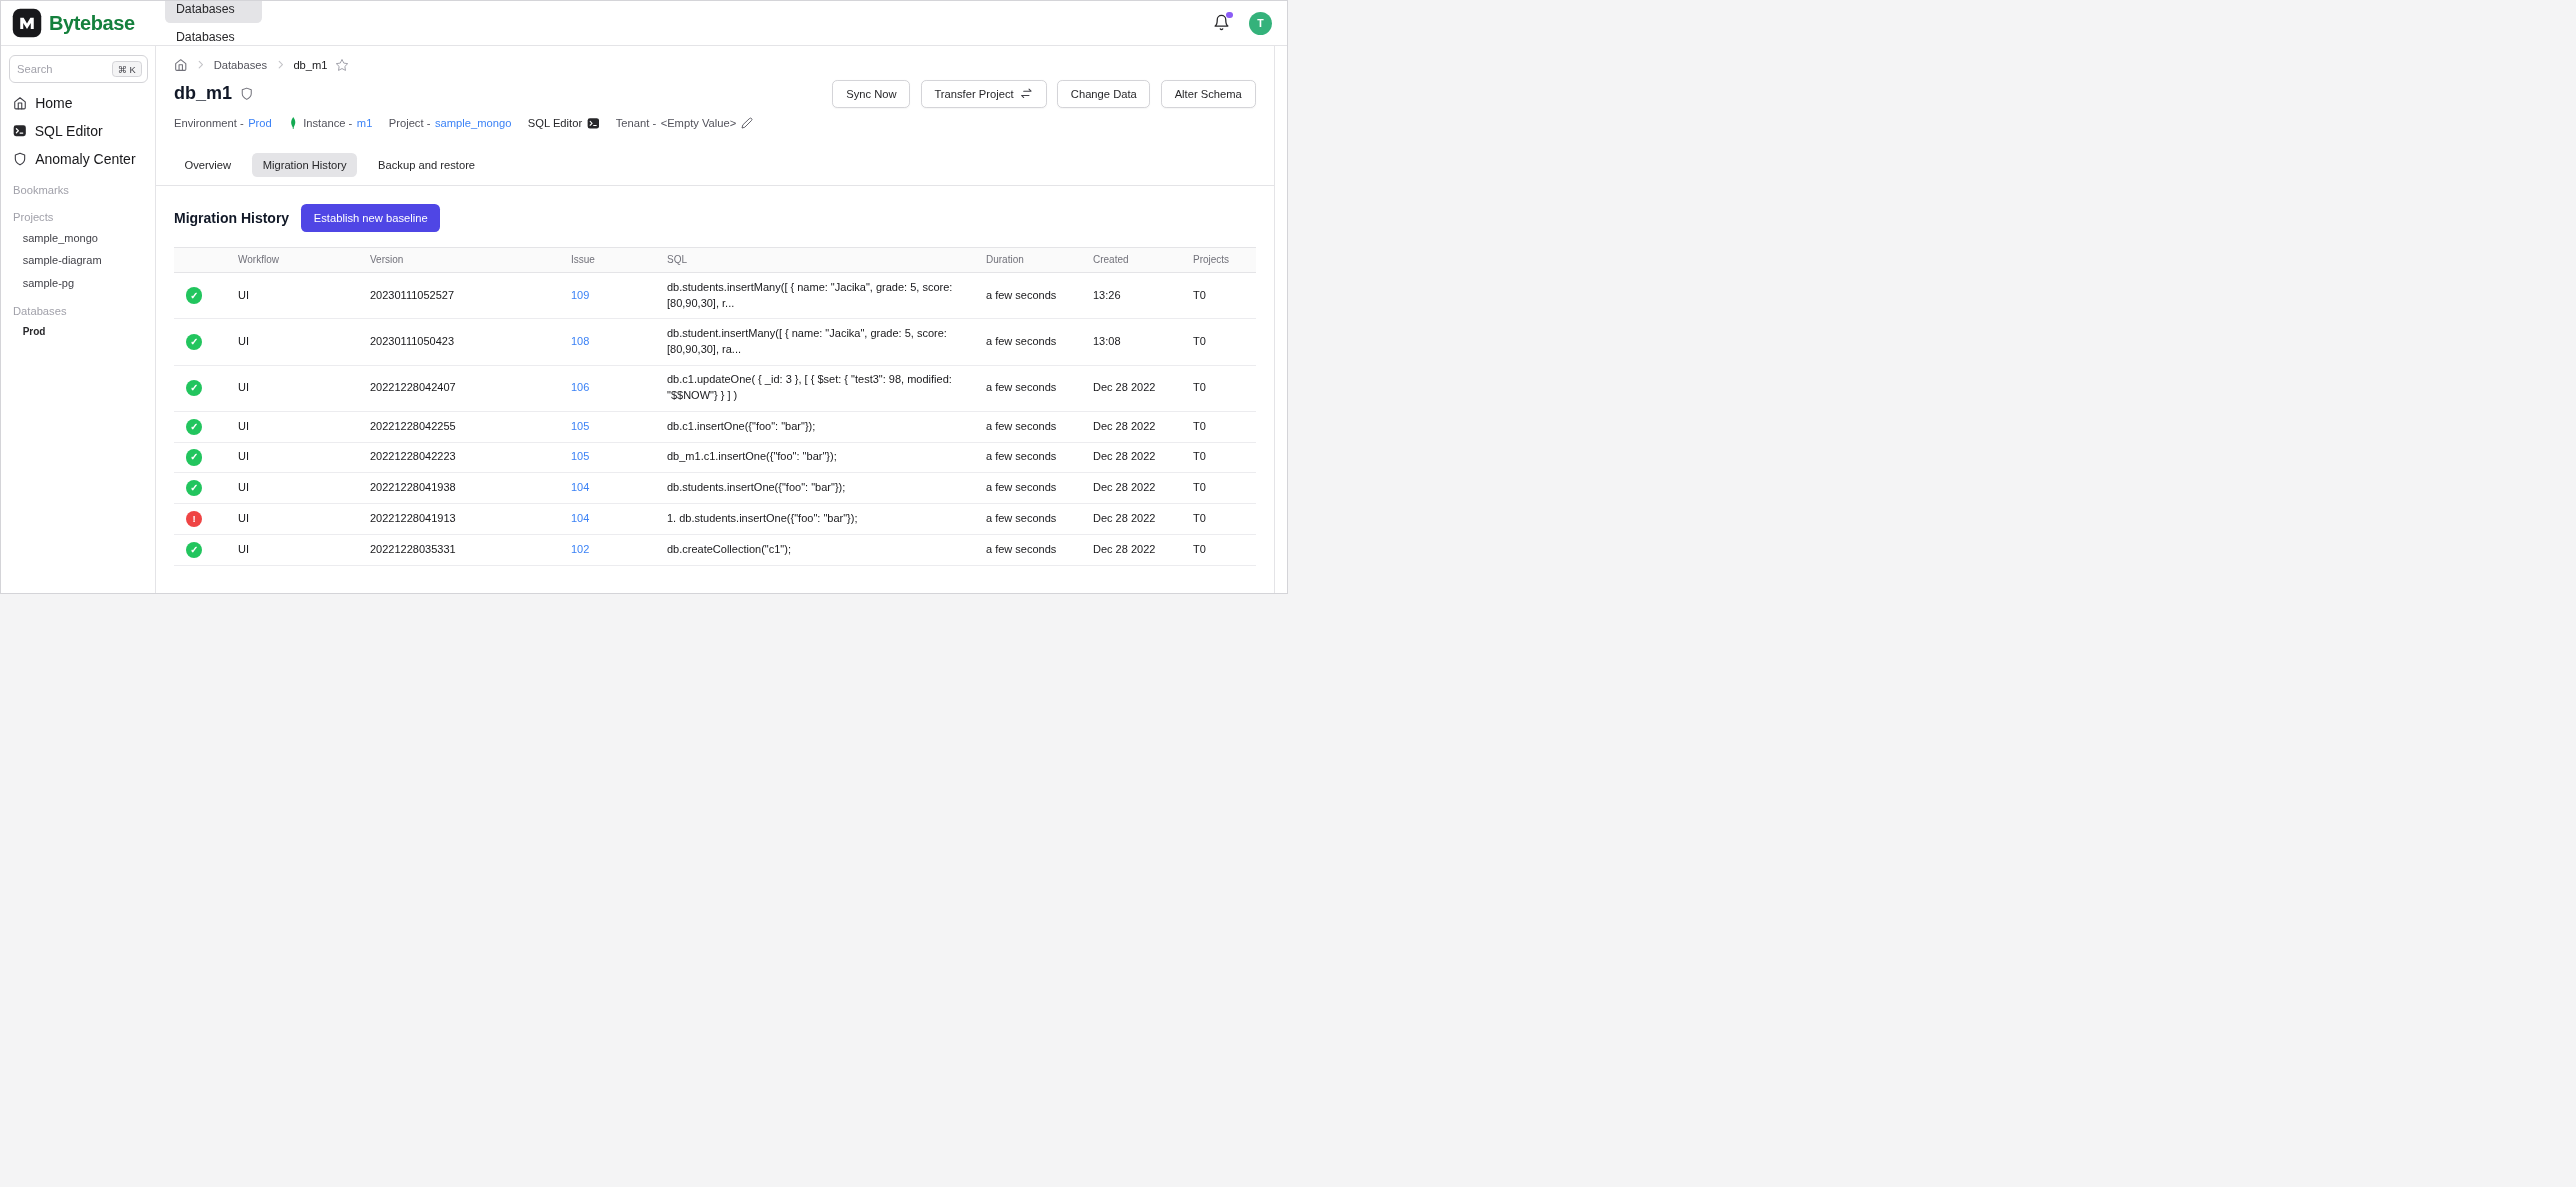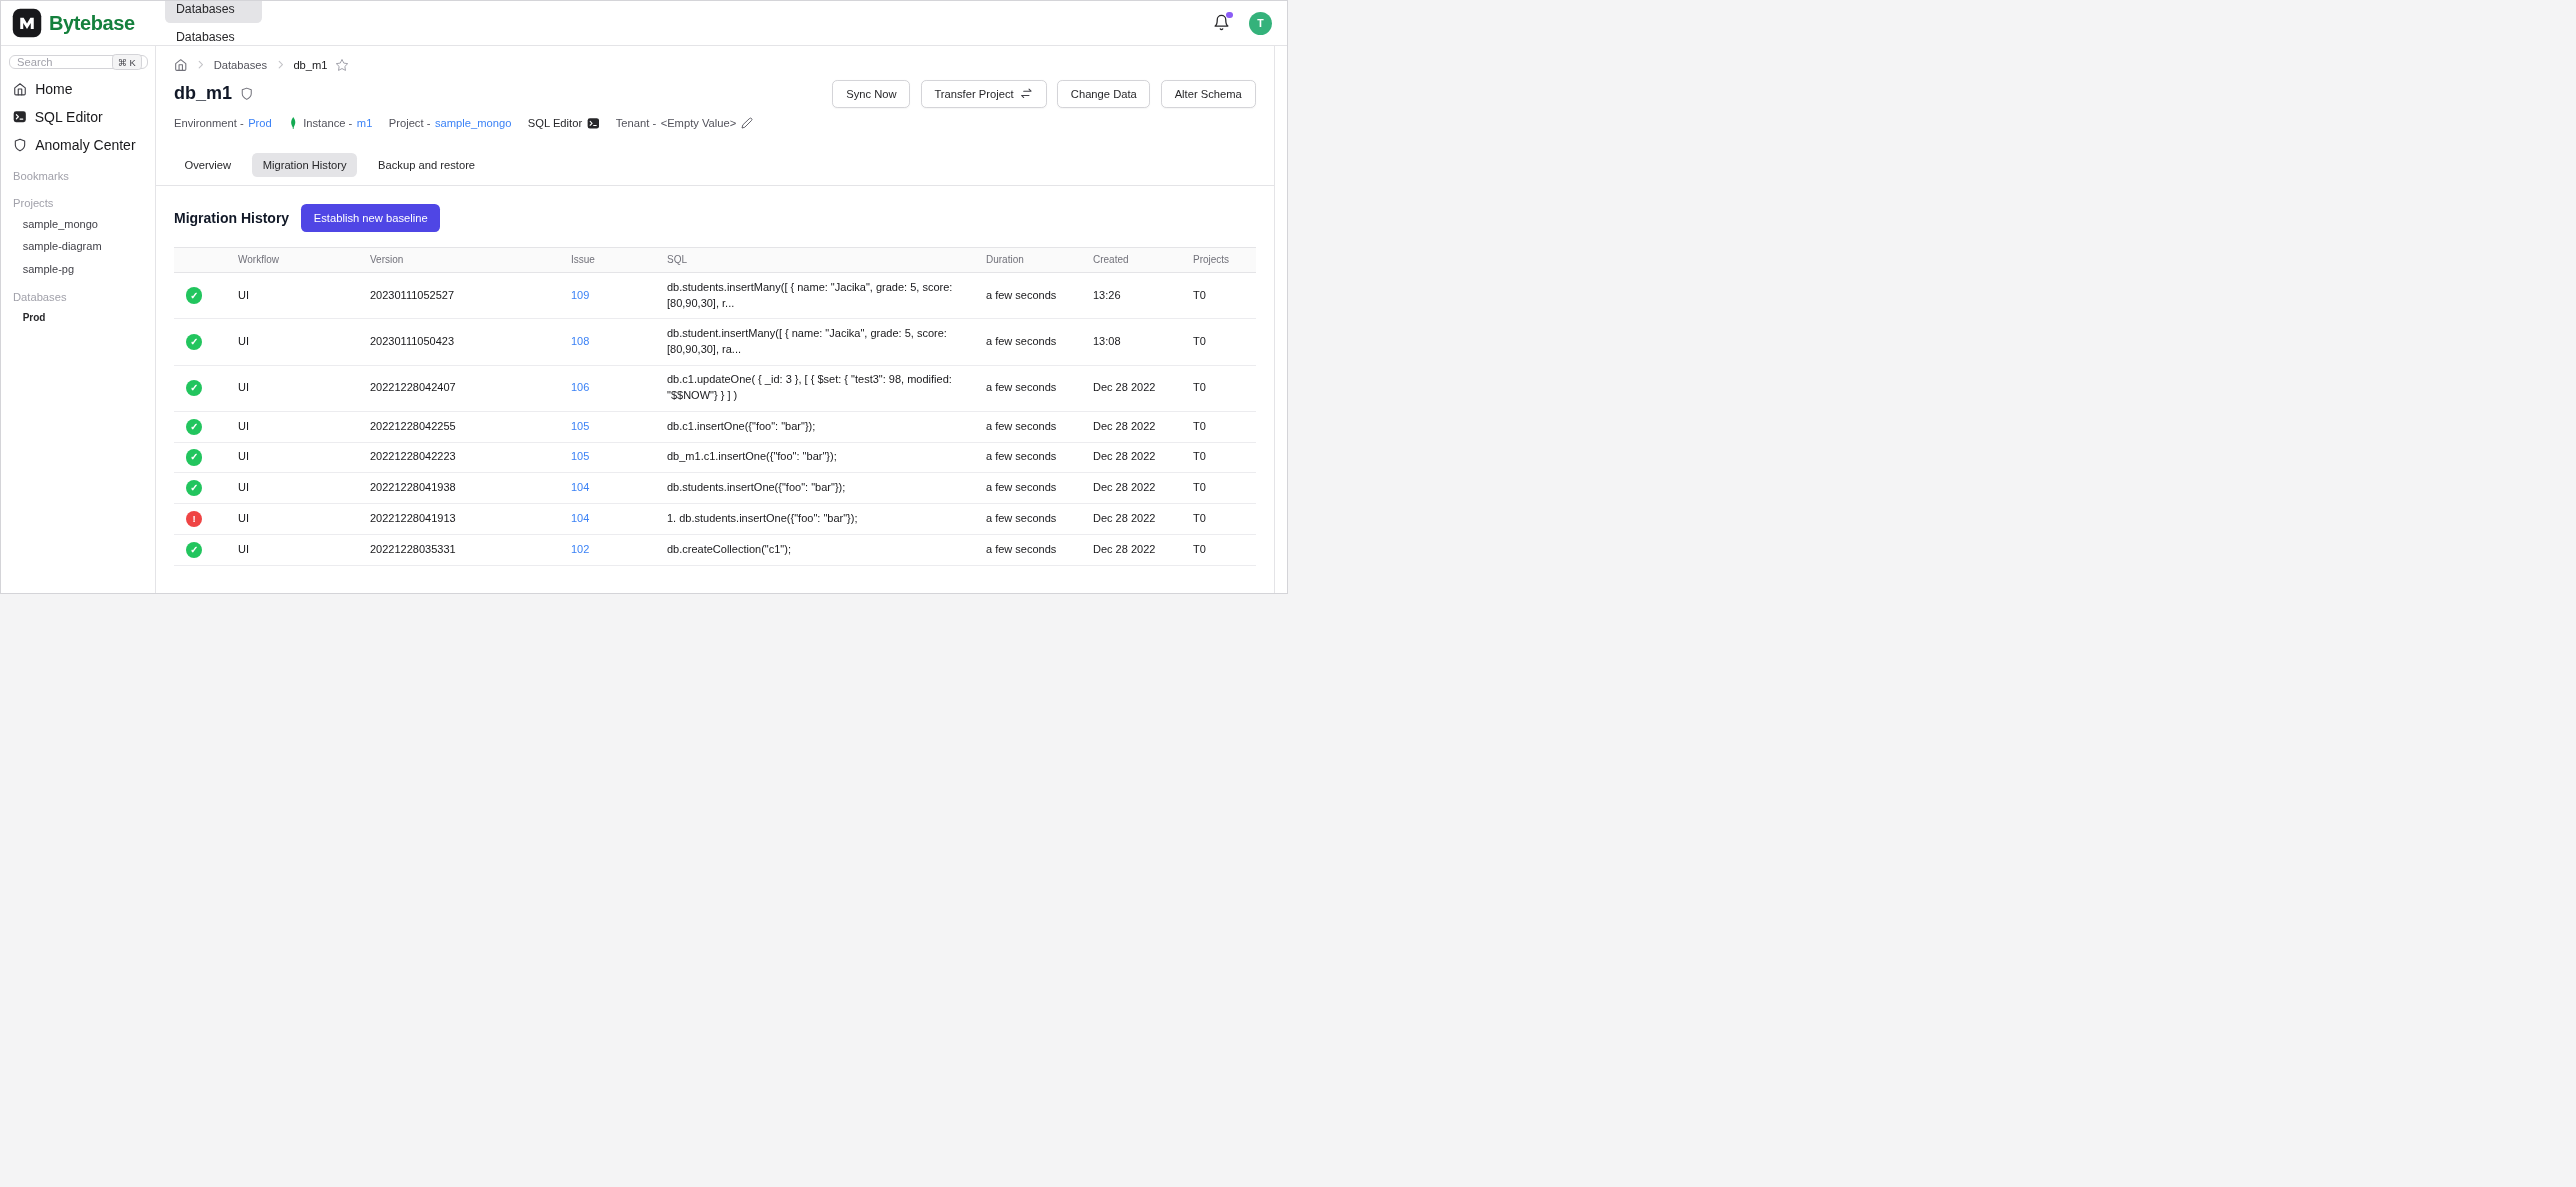--- a/index.html
+++ b/index.html
@@ -20,21 +20,21 @@
   .main-nav{display:flex;gap:0;margin-left:30px;flex-direction:column;}
   .nav-item{padding:6.7px 11.2px;font-size:12.3px;color:#27272a;border-radius:5.2px;cursor:pointer;white-space:nowrap;}
   .nav-item.active{background:var(--pill);}
   .topbar-right{margin-left:auto;display:flex;align-items:center;gap:18px;}
   .bell-wrap{position:relative;width:19.4px;height:19.4px;display:flex;align-items:center;justify-content:center;cursor:pointer;}
   .bell-dot{position:absolute;top:-1.5px;right:-1.5px;width:6.7px;height:6.7px;border-radius:50%;background:var(--notification-dot);}
   .avatar{width:23px;height:23px;border-radius:50%;background:var(--avatar-bg);color:#fff;font-size:10.5px;font-weight:700;display:flex;align-items:center;justify-content:center;cursor:pointer;}
 
   
   .sidebar{border-right:0.7px solid var(--border);padding:7.5px 6px;overflow:hidden;background:#fff;}
-  .search{display:flex;align-items:center;height:14px;border:0.7px solid #d4d4d8;border-radius:6px;padding:0 4.5px 0 7.5px;margin:1.5px 1.5px 6px;background:#fff;}
+  .search{display:flex;align-items:center;height:28px;border:0.7px solid #d4d4d8;border-radius:6px;padding:0 4.5px 0 7.5px;margin:1.5px 1.5px 6px;background:#fff;}
   .search-input{border:none;outline:none;flex:1;min-width:0;font-size:11.2px;font-family:inherit;color:#18181b;background:transparent;}
   .search-input::placeholder{color:#a1a1aa;}
   .kbd{font-size:9.3px;color:#3f3f46;background:#f4f4f5;border:0.7px solid #d4d4d8;border-radius:3.7px;padding:1.5px 5.2px;white-space:nowrap;}
   .side-item{display:flex;align-items:center;gap:8.2px;height:28px;padding:0 6px;border-radius:4.5px;font-size:14px;color:#18181b;cursor:pointer;}
   .side-item svg{flex:none;}
   .side-section{padding:11.2px 6px 3.7px;font-size:11.2px;color:#a1a1aa;}
   .sub-item{padding:5.2px 6px 5.2px 15.7px;font-size:11px;color:#3f3f46;cursor:pointer;border-radius:4.5px;}
   .db-item{padding:5.2px 6px 5.2px 15.7px;font-size:10px;font-weight:600;color:#27272a;cursor:pointer;}
 
   

